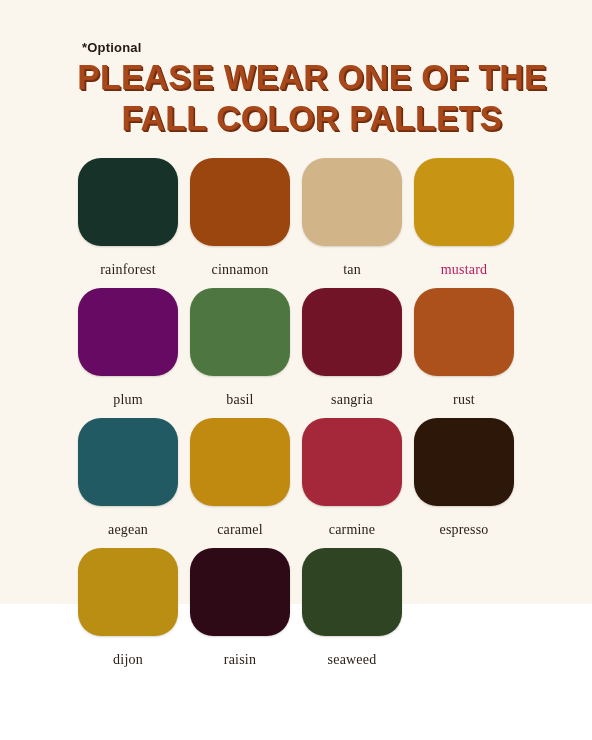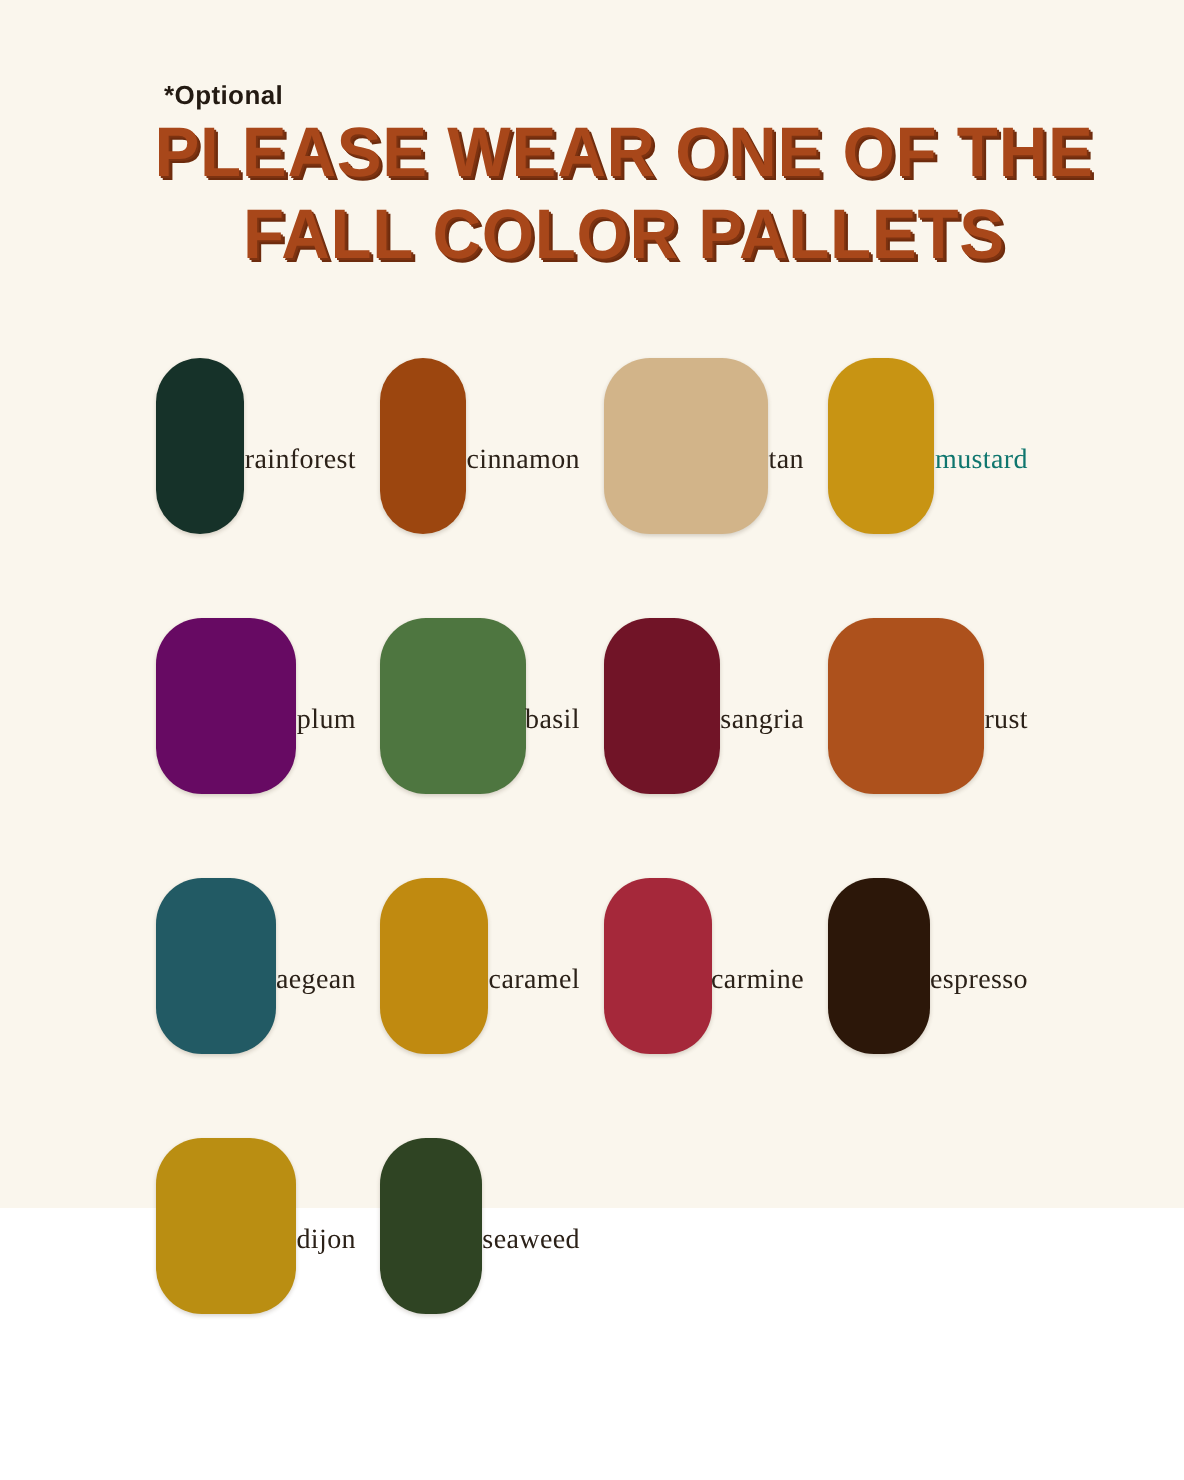--- a/index.html
+++ b/index.html
@@ -69,20 +69,21 @@
     width: 436px;
     display: grid;
     grid-template-columns: repeat(4, 100px);
     grid-template-rows: repeat(4, 130px);
     column-gap: 12px;
     row-gap: 0px;
   }
   .swatch-cell {
     width: 100px;
     display: flex;
+    flex-direction: column;
     align-items: center;
   }
   .swatch-chip {
     width: 100px;
     height: 88px;
     border-radius: 23px;
     box-shadow: 0 1px 2px rgba(60, 45, 25, 0.20);
   }
   .swatch-label {
     margin-top: 16px;
@@ -117,21 +118,21 @@
       <div class="swatch-cell">
         <div class="swatch-chip" style="background: rgb(156, 70, 15);"></div>
         <div class="swatch-label" style="color: rgb(43, 33, 24);">cinnamon</div>
       </div>
       <div class="swatch-cell">
         <div class="swatch-chip" style="background: rgb(210, 180, 137);"></div>
         <div class="swatch-label" style="color: rgb(43, 33, 24); text-align: right;">tan</div>
       </div>
       <div class="swatch-cell">
         <div class="swatch-chip" style="background: rgb(200, 148, 19);"></div>
-        <div class="swatch-label" style="color: #0f766e;">mustard</div>
+        <div class="swatch-label" style="color: #be185d;">mustard</div>
       </div>
       <div class="swatch-cell">
         <div class="swatch-chip" style="background: rgb(103, 10, 99);"></div>
         <div class="swatch-label" style="color: rgb(43, 33, 24);">plum</div>
       </div>
       <div class="swatch-cell">
         <div class="swatch-chip" style="background: rgb(78, 118, 64);"></div>
         <div class="swatch-label" style="color: rgb(43, 33, 24);">basil</div>
       </div>
       <div class="swatch-cell">
@@ -156,18 +157,22 @@
       </div>
       <div class="swatch-cell">
         <div class="swatch-chip" style="background: rgb(44, 23, 9);"></div>
         <div class="swatch-label" style="color: rgb(43, 33, 24);">espresso</div>
       </div>
       <div class="swatch-cell">
         <div class="swatch-chip" style="background: rgb(186, 142, 18);"></div>
         <div class="swatch-label" style="color: rgb(43, 33, 24);">dijon</div>
       </div>
       <div class="swatch-cell">
+        <div class="swatch-chip" style="background: rgb(46, 10, 23);"></div>
+        <div class="swatch-label" style="color: rgb(43, 33, 24);">raisin</div>
+      </div>
+      <div class="swatch-cell">
         <div class="swatch-chip" style="background: rgb(47, 68, 35);"></div>
         <div class="swatch-label" style="color: rgb(43, 33, 24);">seaweed</div>
       </div>
     </div>
 
 </div>
 
 </body></html>

